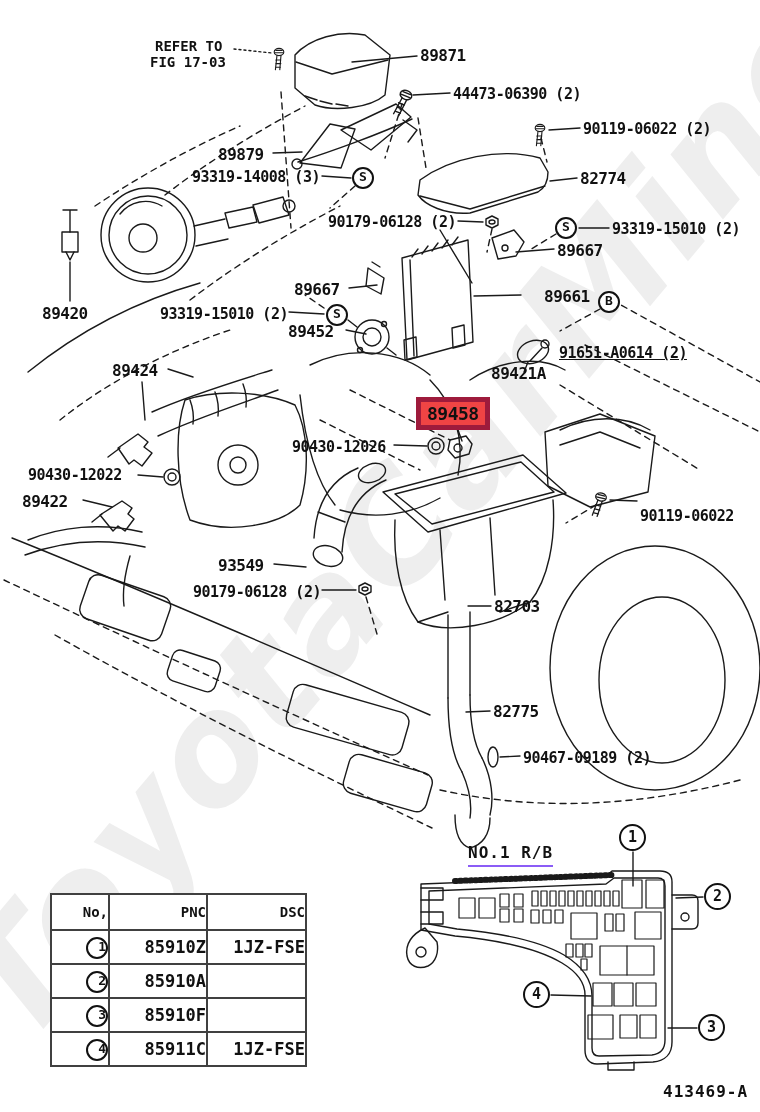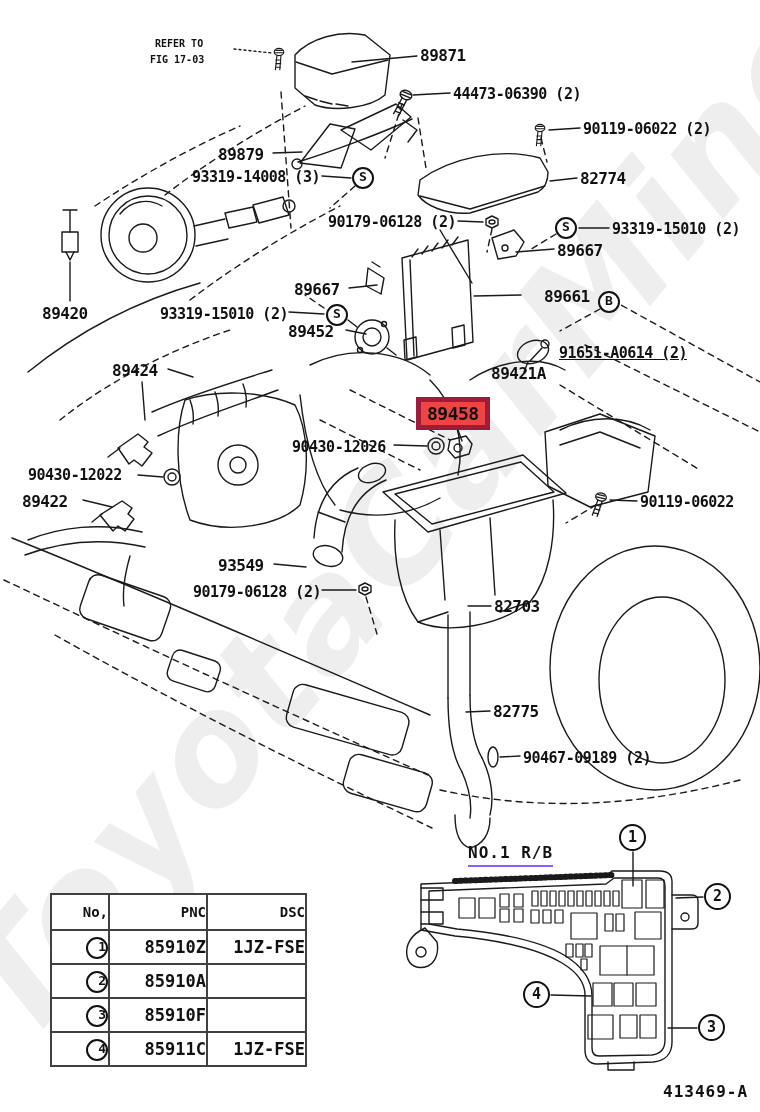--- a/index.html
+++ b/index.html
@@ -5,21 +5,21 @@
   html,body{margin:0;padding:0;background:#fff;}
   .stage{position:relative;width:760px;height:1112px;background:#fff;overflow:hidden;
          font-family:"DejaVu Sans Mono",monospace;color:#111;}
   .wm{position:absolute;left:-80px;top:960px;font:bold italic 150px "DejaVu Sans",sans-serif;
       color:rgba(70,70,70,0.09);transform:rotate(-50deg);transform-origin:0 0;
       white-space:nowrap;letter-spacing:3px;z-index:0;pointer-events:none;}
   svg.art{position:absolute;left:0;top:0;z-index:1;}
   .lbl{position:absolute;z-index:2;font:bold 15px "DejaVu Sans Mono",monospace;
        letter-spacing:-0.5px;white-space:nowrap;}
   .big{font-size:16px;}
-  .note{font-size:10px;letter-spacing:0;}
+  .note{font-size:14px;letter-spacing:0;}
   .hl{border:5px solid #9e1b3c;background:#ef4444;padding:1px 6px;font-size:18px;}
   .circ{position:absolute;z-index:2;box-sizing:border-box;width:22px;height:22px;
         border:2px solid #111;border-radius:50%;background:#fff;text-align:center;
         line-height:18px;font:bold 13px "DejaVu Sans Mono",monospace;}
   .circ.num{width:27px;height:27px;line-height:23px;font-size:15px;}
   .inset-title{border-bottom:2px solid #8b5cf6;padding-bottom:3px;letter-spacing:1px;font-size:16px;}
   table.parts{position:absolute;left:50px;top:893px;z-index:2;border-collapse:collapse;
               background:#fff;}
   table.parts th,table.parts td{border:2px solid #404040;text-align:right;padding:0;}
   table.parts th{font:bold 14px "DejaVu Sans Mono",monospace;height:34px;}
@@ -326,21 +326,21 @@
   <div class="lbl" style="left:559px;top:344px;text-decoration:underline;">91651-A0614 (2)</div>
   <div class="lbl big" style="left:42px;top:304px;">89420</div>
   <div class="lbl big" style="left:112px;top:361px;">89424</div>
   <div class="lbl big" style="left:491px;top:364px;">89421A</div>
 
   <div class="lbl hl" style="left:416px;top:397px;">89458</div>
 
   <div class="lbl" style="left:292px;top:438px;">90430-12026</div>
   <div class="lbl" style="left:28px;top:466px;">90430-12022</div>
   <div class="lbl big" style="left:22px;top:492px;">89422</div>
-  <div class="lbl" style="left:640px;top:493px;">90119-06022</div>
+  <div class="lbl" style="left:640px;top:507px;">90119-06022</div>
   <div class="lbl big" style="left:218px;top:556px;">93549</div>
   <div class="lbl" style="left:193px;top:583px;">90179-06128 (2)</div>
   <div class="lbl big" style="left:494px;top:597px;">82703</div>
   <div class="lbl big" style="left:493px;top:702px;">82775</div>
   <div class="lbl" style="left:523px;top:749px;">90467-09189 (2)</div>
 
   <div class="lbl inset-title" style="left:468px;top:843px;">NO.1 R/B</div>
   <div class="lbl code" style="left:663px;top:1082px;">413469-A</div>
 
   <span class="circ" style="left:352px;top:167px;">S</span>

